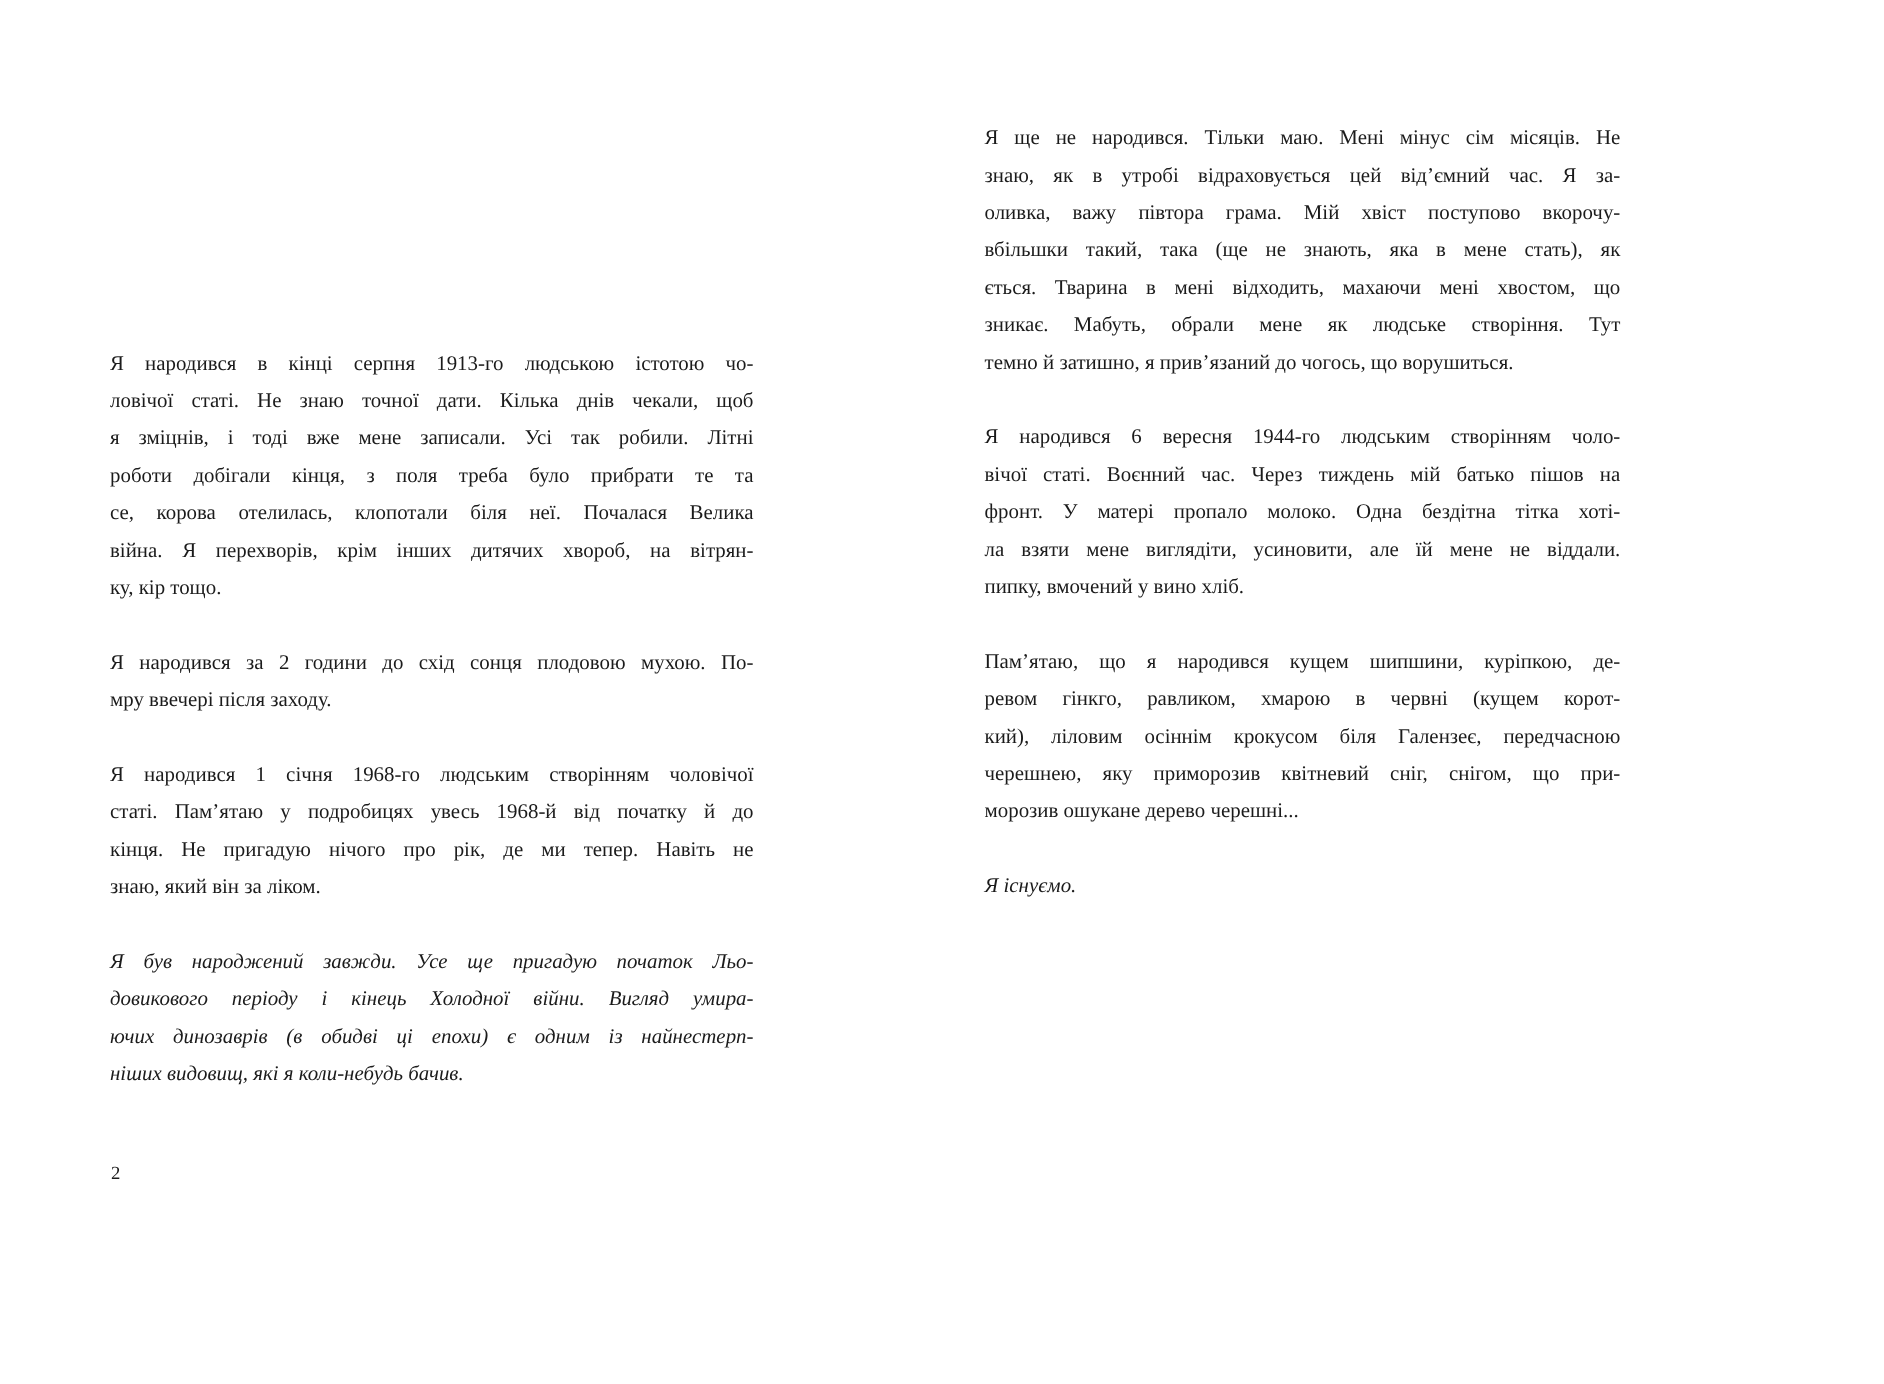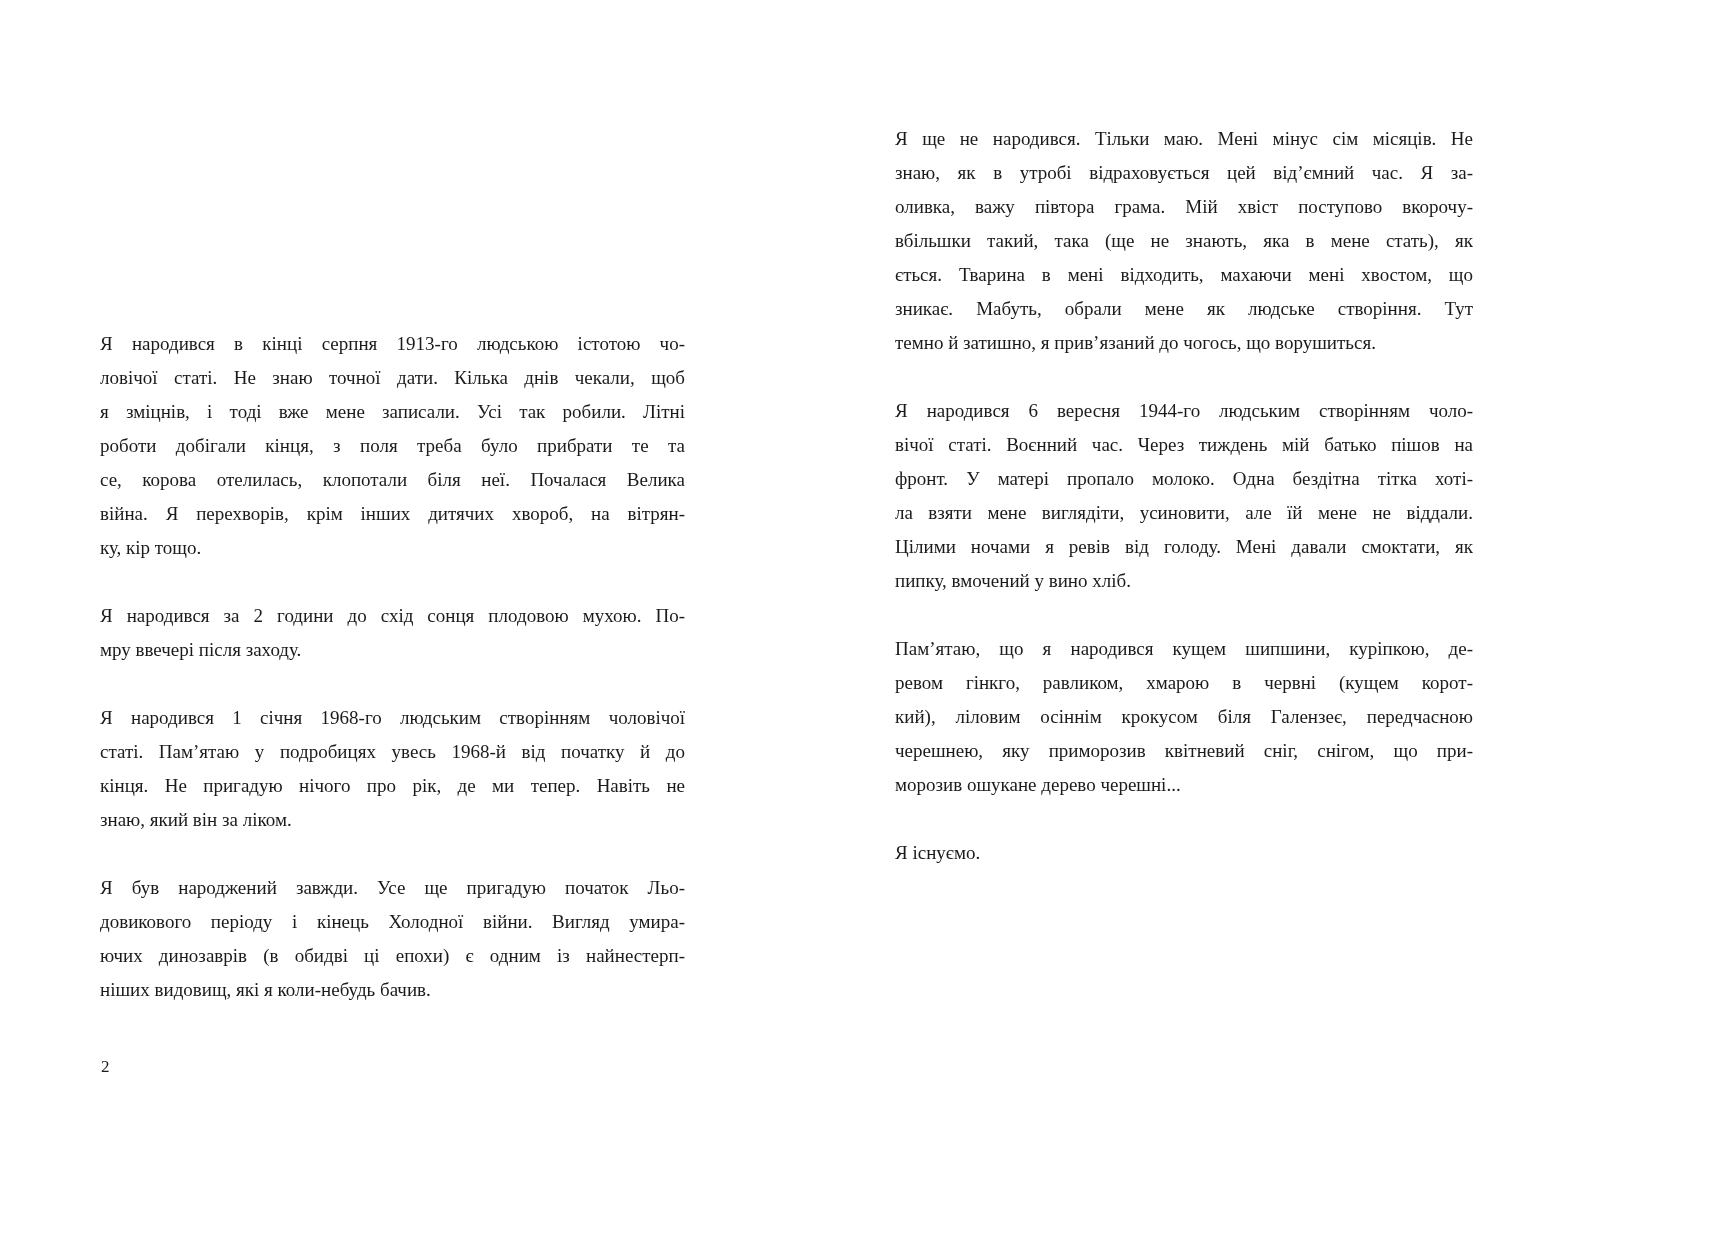--- a/index.html
+++ b/index.html
@@ -24,24 +24,25 @@
     left: 100px;
     top: 311px;
     width: 585px;
   }
   .page-text--right {
     left: 895px;
     top: 106px;
     width: 578px;
   }
   .paragraph {
-    margin: 16px 0 34px 0;
+    margin: 3px 0 34px 0;
   }
   .paragraph:last-child {
     margin-bottom: 0;
+    font-style: italic;
   }
   .line {
     text-align: justify;
     text-align-last: justify;
     white-space: normal;
   }
   .line.last {
     text-align: right;
     text-align-last: left;
   }
@@ -95,21 +96,20 @@
         <div class="line">вбільшки такий, така (ще не знають, яка в мене стать), як</div>
         <div class="line">ється. Тварина в мені відходить, махаючи мені хвостом, що</div>
         <div class="line">зникає. Мабуть, обрали мене як людське створіння. Тут</div>
         <div class="line last">темно й затишно, я прив’язаний до чогось, що ворушиться.</div>
       </div>
       <div class="paragraph">
         <div class="line">Я народився 6 вересня 1944-го людським створінням чоло-</div>
         <div class="line">вічої статі. Воєнний час. Через тиждень мій батько пішов на</div>
         <div class="line">фронт. У матері пропало молоко. Одна бездітна тітка хоті-</div>
         <div class="line">ла взяти мене виглядіти, усиновити, але їй мене не віддали.</div>
-        <div class="line">Цілими ночами я ревів від голоду. Мені давали смоктати, як</div>
         <div class="line last">пипку, вмочений у вино хліб.</div>
       </div>
       <div class="paragraph">
         <div class="line">Пам’ятаю, що я народився кущем шипшини, куріпкою, де-</div>
         <div class="line">ревом гінкго, равликом, хмарою в червні (кущем корот-</div>
         <div class="line">кий), ліловим осіннім крокусом біля Галензеє, передчасною</div>
         <div class="line">черешнею, яку приморозив квітневий сніг, снігом, що при-</div>
         <div class="line last">морозив ошукане дерево черешні...</div>
       </div>
       <div class="paragraph">

